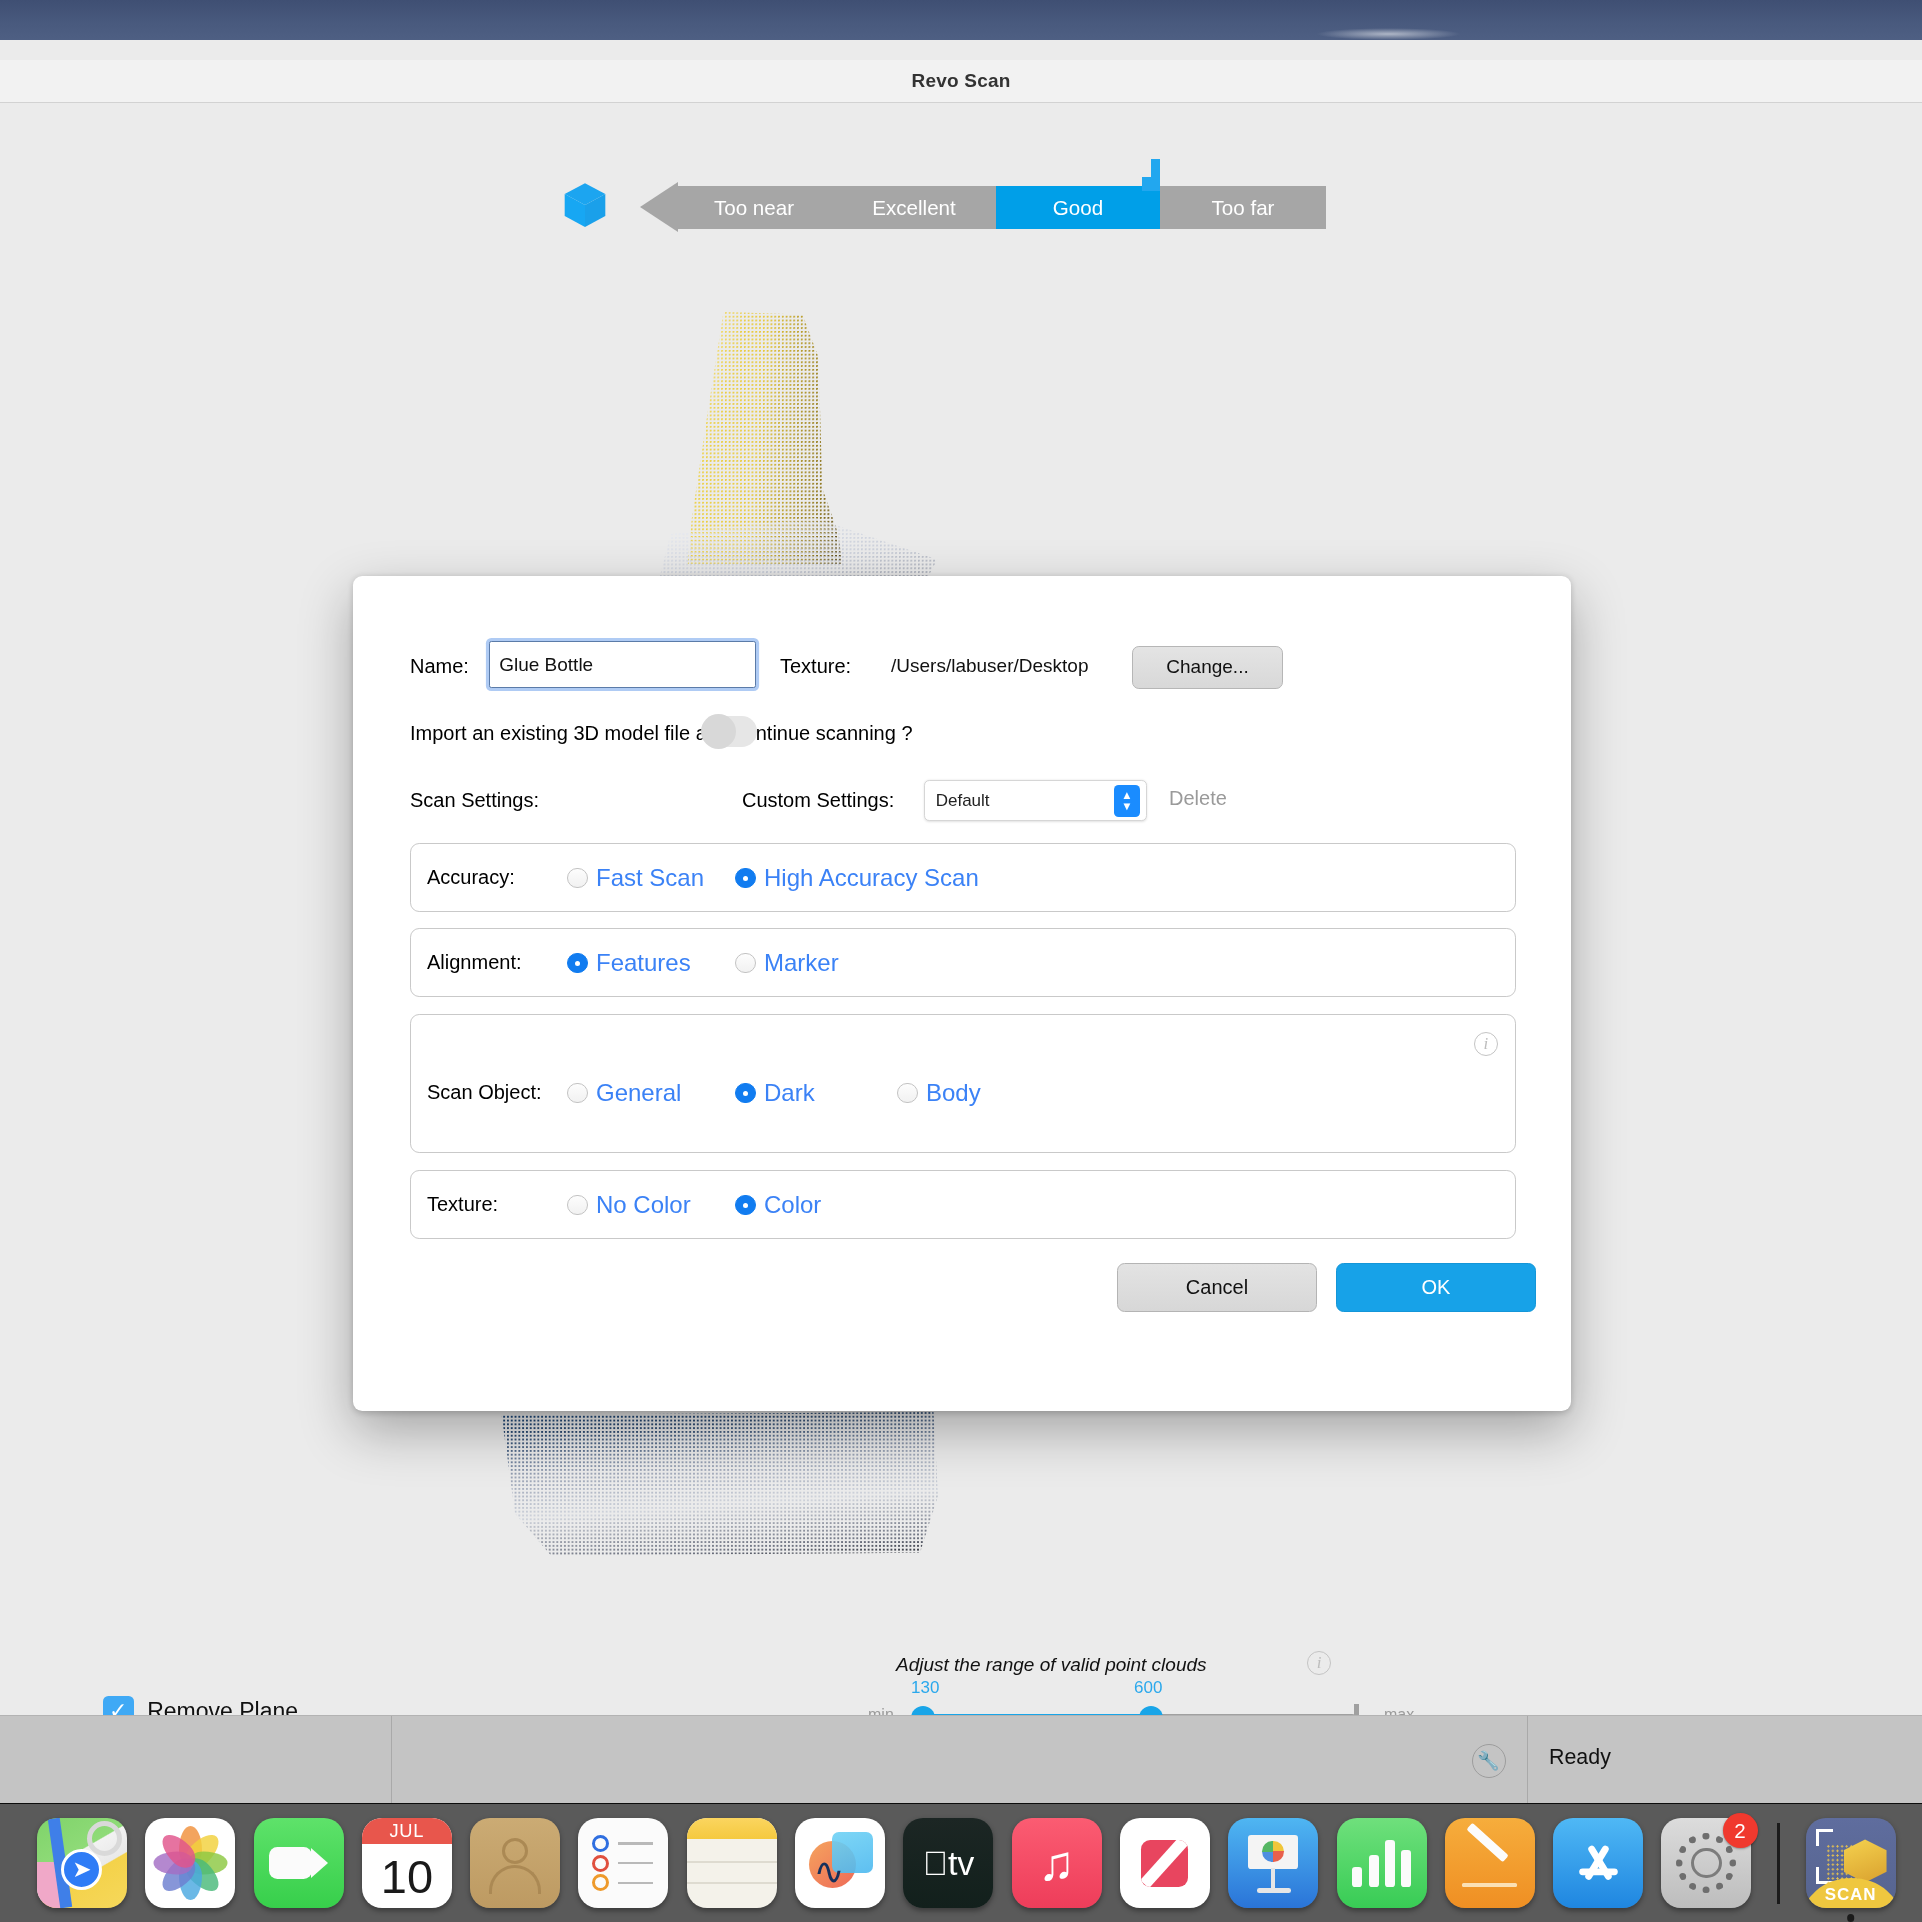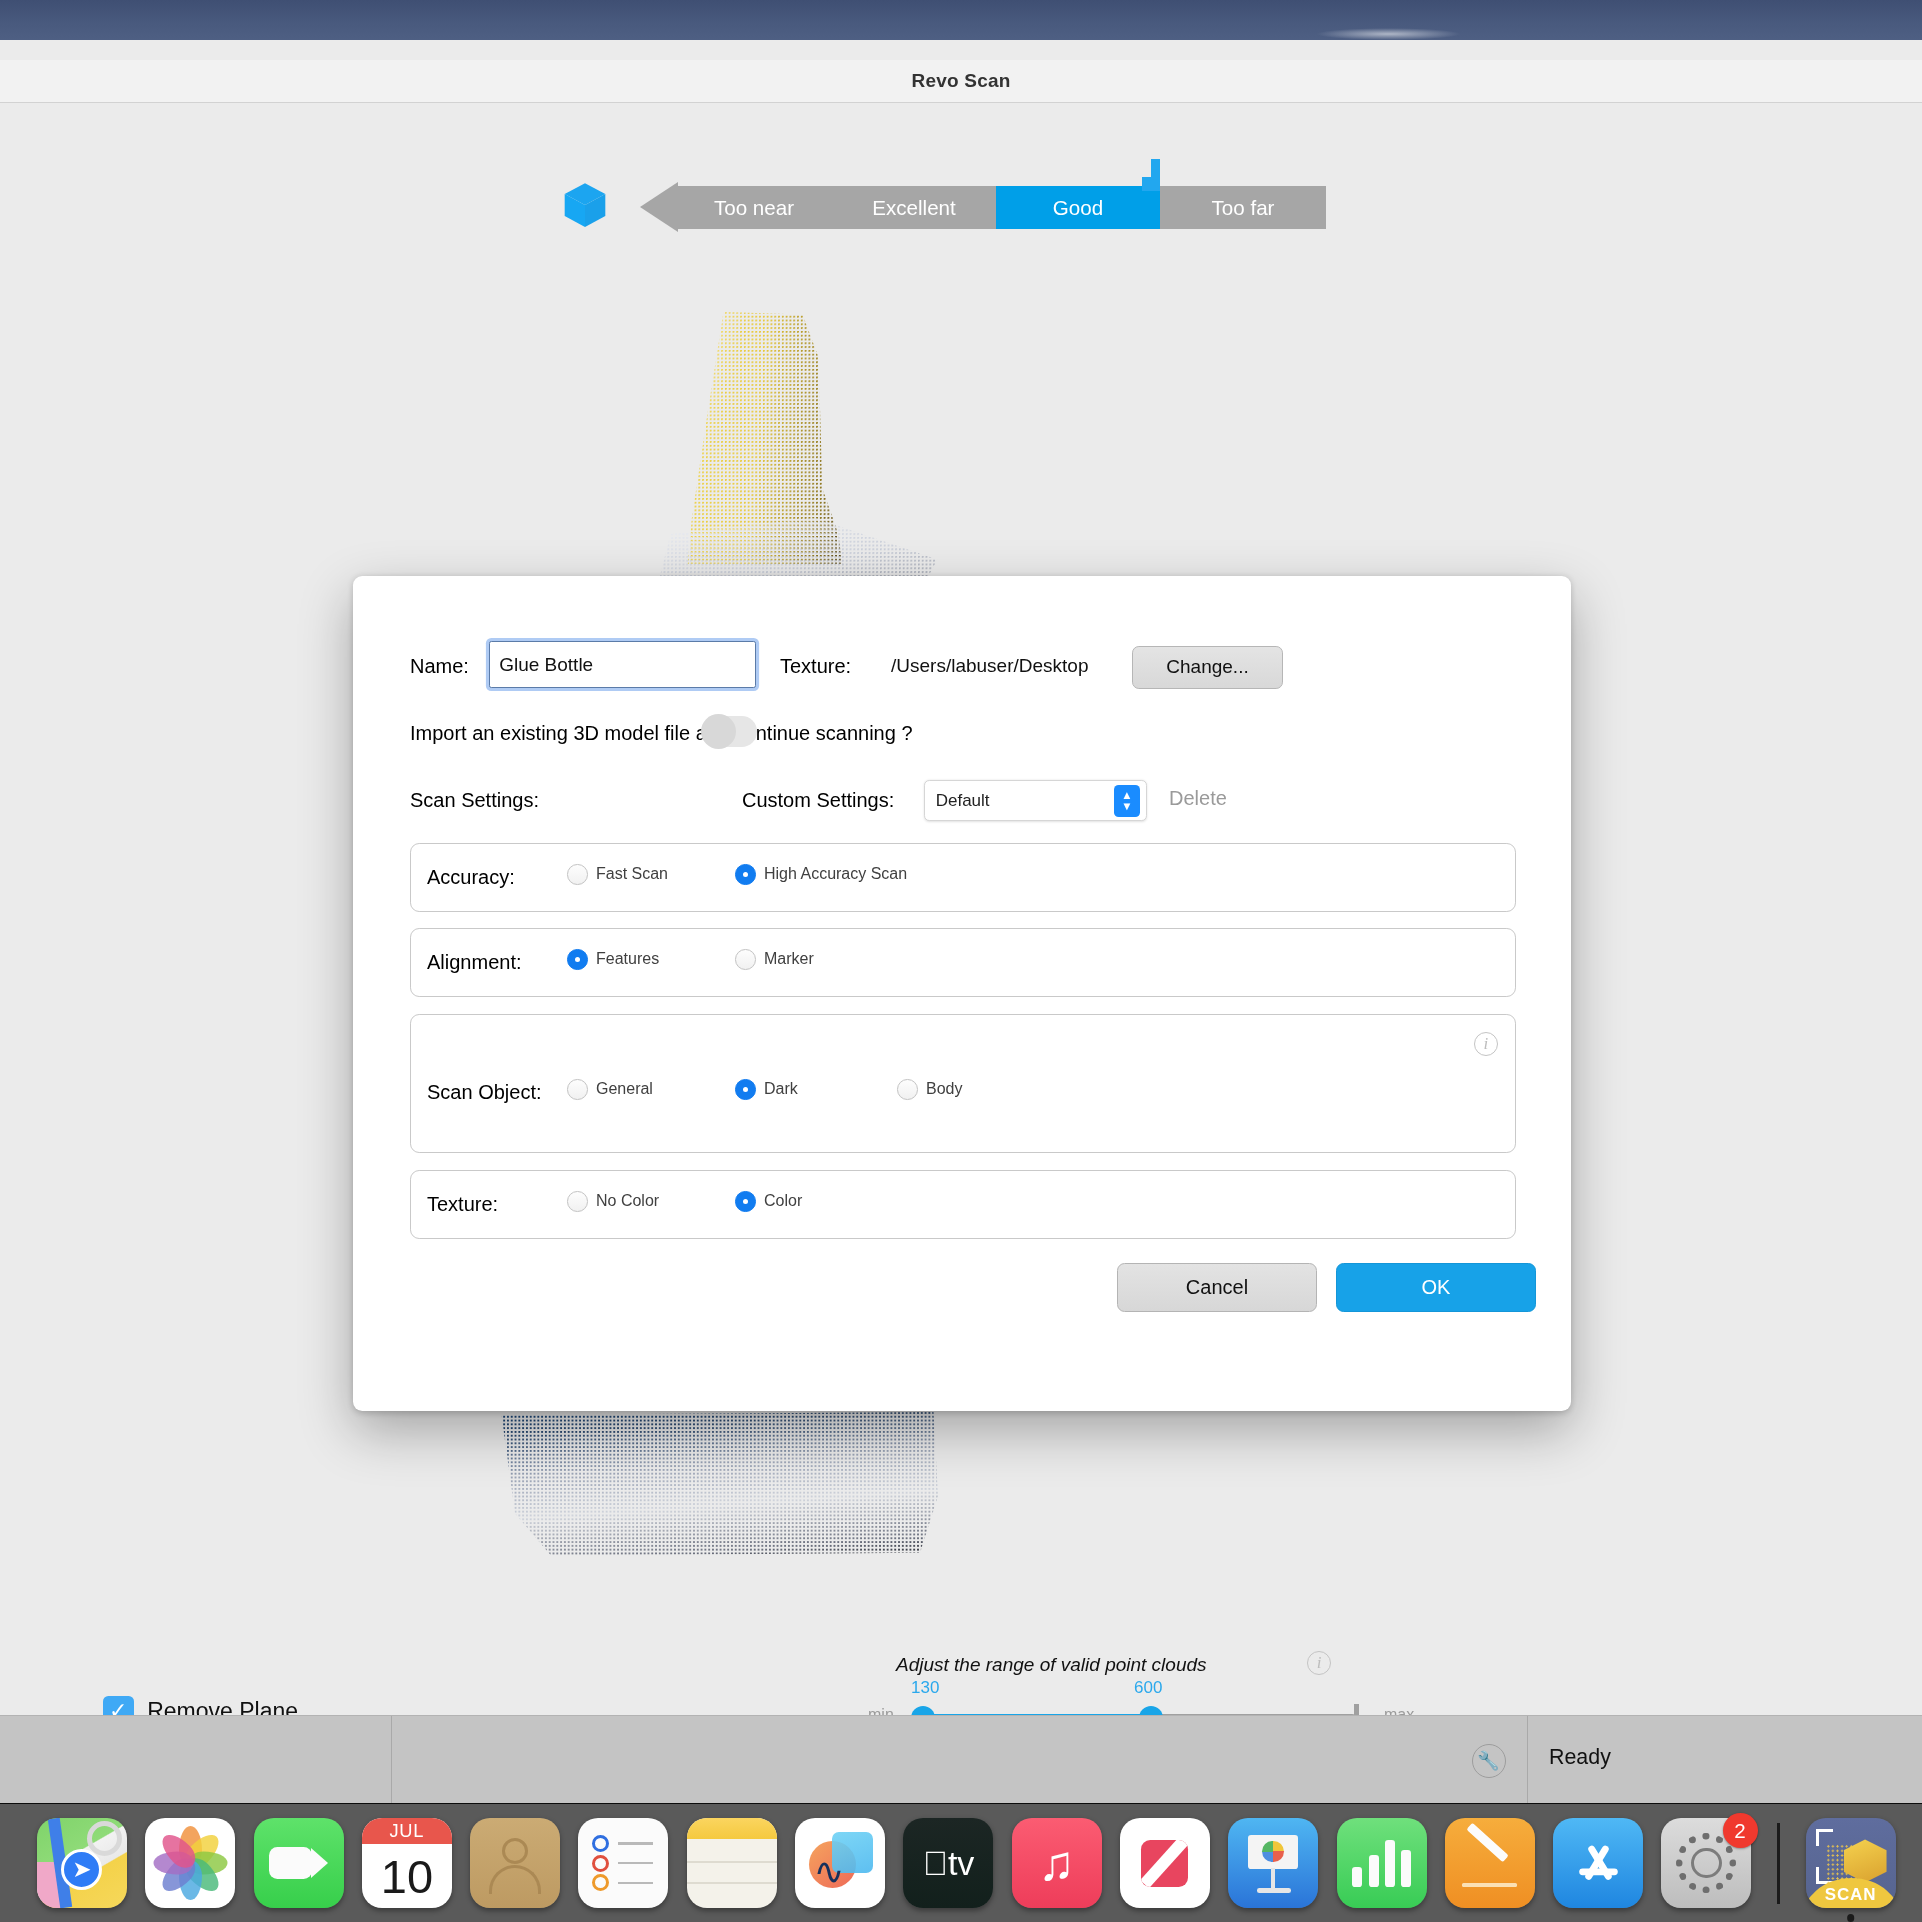--- a/index.html
+++ b/index.html
@@ -217,21 +217,21 @@
     margin-right: 8.4px; flex: 0 0 auto;
   }
   .radio.on {
     background: #117cf0; border-color: #117cf0;
     position: relative;
   }
   .radio.on::after {
     content: ""; position: absolute; left: 6.9px; top: 6.9px;
     width: 5.3px; height: 5.3px; border-radius: 50%; background: #fff;
   }
-  .radio-label { font-size: 16px; color: #404040; white-space: nowrap; }
+  .radio-label { font-size: 24px; color: #3b82f6; white-space: nowrap; }
 
   .info-icon {
     position: absolute; width: 24.4px; height: 24.4px; border-radius: 50%;
     border: 1.5px solid #c4c4c4; color: #bdbdbd;
     display: flex; align-items: center; justify-content: center;
     font-size: 17px; font-family: "Liberation Serif", serif; font-style: italic;
     cursor: pointer;
   }
   .panel.p-object .info-icon { right: 17px; top: 17px; }
 

